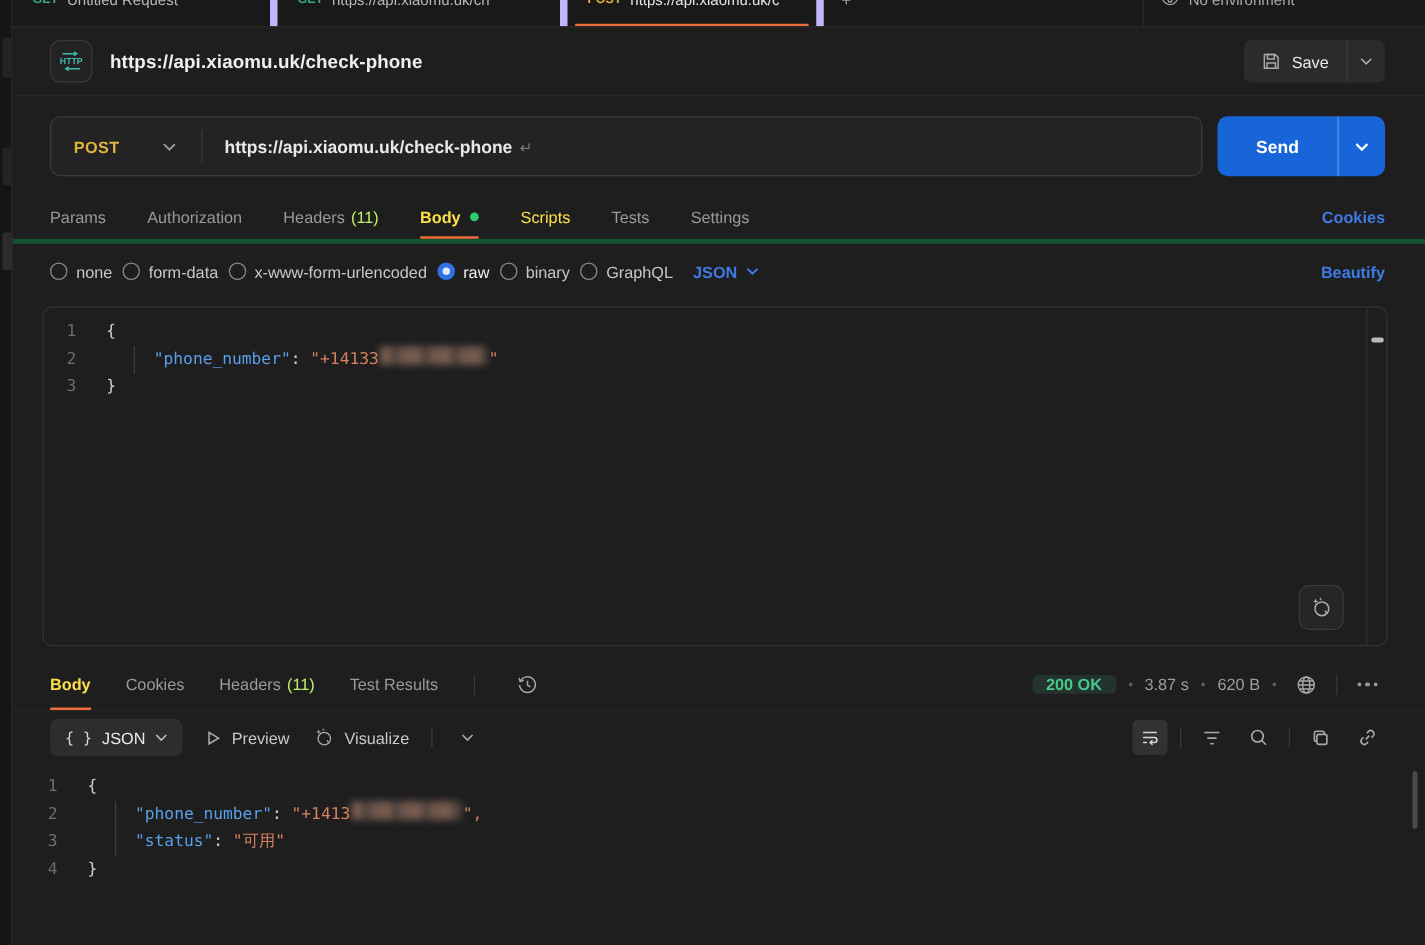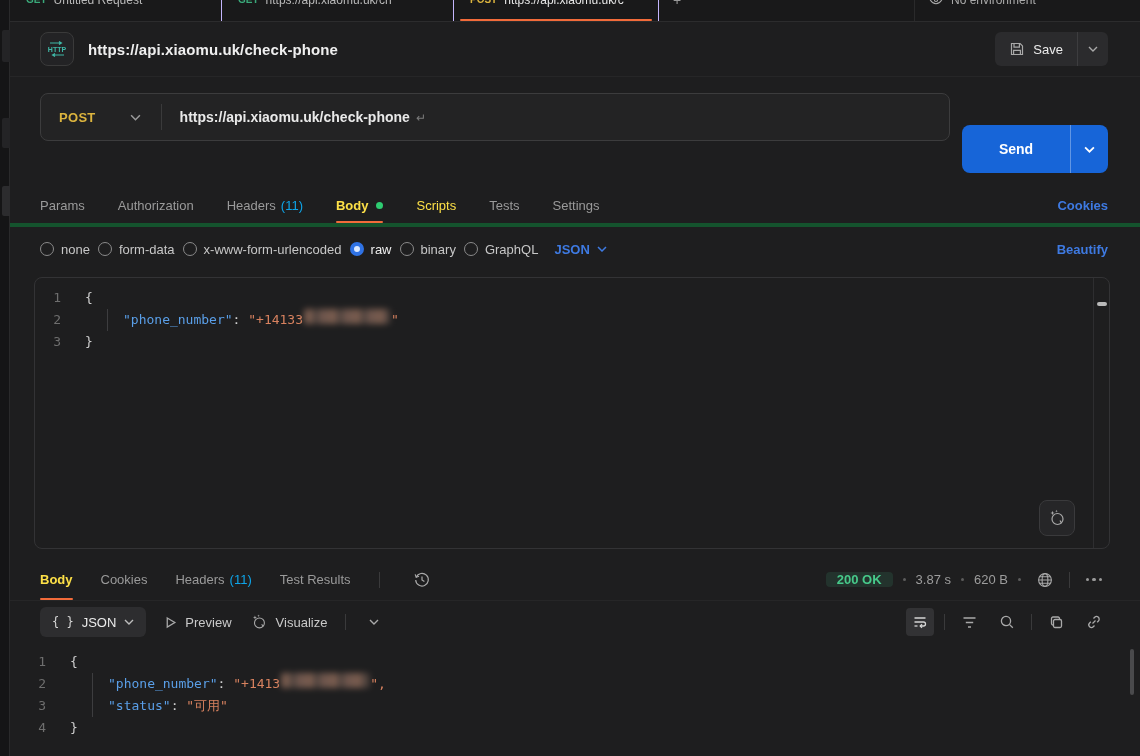--- a/index.html
+++ b/index.html
@@ -14,21 +14,21 @@
   #app { width:1140px; height:756px; display:flex; }
 
   
   .left-sliver { width:10px; background:#151516; border-right:1px solid #2a2a2b; position:relative; flex:none; }
   .sliver-block { position:absolute; left:2px; width:8px; border-radius:2px 0 0 2px; background:#242426; }
 
   .main { flex:1; display:flex; flex-direction:column; min-width:0; }
 
   
   .tabstrip { height:22px; background:#19191a; border-bottom:1px solid #2c2c2d; display:flex; overflow:hidden; position:relative; flex:none; }
-  .tab { position:relative; display:flex; align-items:flex-start; gap:6px; padding:0 16px; border-right:1px solid #c4b5fd; overflow:hidden; cursor:pointer; }
+  .tab { position:relative; display:flex; align-items:flex-start; gap:6px; padding:0 16px; border-right:6px solid #c4b5fd; overflow:hidden; cursor:pointer; }
   .tab .clip { position:relative; top:-11px; line-height:22px; white-space:nowrap; font-size:12px; color:#b9b9b9; display:flex; gap:7px; }
   .tab.active .clip { color:#e6e6e6; }
   .tab.active::after { content:""; position:absolute; left:6px; right:6px; bottom:0; height:2px; background:#f26b3a; border-radius:1px; }
   .m-get { color:#3aa97a; font-weight:700; font-size:10px; }
   .m-post { color:#dcb43e; font-weight:700; font-size:10px; }
   .newtab { display:flex; align-items:flex-start; padding:0 14px; color:#9a9a9a; }
   .newtab .clip { position:relative; top:-11px; line-height:22px; font-size:14px; }
   .env-area { margin-left:auto; border-left:1px solid #2a2a2b; width:226px; display:flex; align-items:flex-start; gap:8px; padding:0 14px; overflow:hidden; }
   .env-area .clip { position:relative; top:-11px; line-height:22px; font-size:12px; color:#ababab; display:flex; gap:8px; align-items:center; }
   .icon { display:inline-flex; align-items:center; justify-content:center; color:#a9a9a9; }
@@ -42,31 +42,31 @@
   .save-caret { display:flex; align-items:center; padding:0 10px; border-left:1px solid #3d3d3f; color:#cfcfcf; }
 
   
   .url-row { padding:16px 32px 0 30px; display:flex; gap:12px; flex:none; }
   .url-box { flex:1; height:48px; background:#232324; border:1px solid #3c3c3d; border-radius:8px; display:flex; align-items:center; overflow:hidden; }
   .method-sel { display:flex; align-items:center; gap:34px; padding:0 20px 0 18px; height:100%; cursor:pointer; }
   .method-label { color:#dcb43e; font-weight:700; font-size:13px; letter-spacing:.3px; }
   .url-div { width:1px; height:26px; background:#3a3a3b; }
   .url-text { padding-left:18px; font-size:14px; font-weight:600; color:#e9e9e9; white-space:nowrap; }
   .enter-hint { color:#7b7b7b; font-weight:400; font-size:12px; margin-left:6px; }
-  .send-btn { width:146px; height:48px; background:#1765d8; border-radius:8px; display:flex; align-items:stretch; overflow:hidden; flex:none; cursor:pointer;margin-top:32px; }
+  .send-btn { width:134px; height:48px; background:#1765d8; border-radius:8px; display:flex; align-items:stretch; overflow:hidden; flex:none; cursor:pointer; }
   .send-main { flex:1; display:flex; align-items:center; justify-content:center; color:#fff; font-weight:700; font-size:14px; }
   .send-caret { width:38px; display:flex; align-items:center; justify-content:center; border-left:1px solid rgba(255,255,255,.32); color:#fff; }
 
   
   .req-tabs { margin-top:14px; height:40px; padding:0 32px 0 30px; display:flex; align-items:center; gap:33px; border-bottom:4px solid #14532d; flex:none; }
   .rtab { position:relative; height:100%; display:flex; align-items:center; gap:5px; color:#9a9a9a; cursor:pointer; white-space:nowrap; }
   .rtab.bright { color:#fde047; }
   .rtab.active { color:#fde047;font-weight:bold; }
   .rtab.active::after { content:""; position:absolute; left:0; right:0; bottom:0; height:2px; background:#f26b3a; border-radius:1px; }
-  .count-green { color:#0ea5e9; }
+  .count-green { color:#bef264; }
   .green-dot { width:7px; height:7px; border-radius:50%; background:#2ecc71; margin-left:3px; }
   .link-blue { color:#3e7ae2; font-weight:600; cursor:pointer; }
   .req-tabs .link-blue { margin-left:auto; }
 
   
   .radio-row { height:44px; padding:0 32px 0 30px; display:flex; align-items:center; gap:8px; flex:none; }
   .radio-opt { display:flex; align-items:center; gap:7px; color:#c7c7c7; cursor:pointer; }
   .radio { width:14px; height:14px; border-radius:50%; border:1.5px solid #8a8a8a; background:transparent; flex:none; }
   .radio.sel { border:4px solid #2f72e4; background:#dce9ff; }
   .fmt-sel { display:flex; align-items:center; gap:7px; color:#3e7ae2; font-weight:600; cursor:pointer; margin-left:8px; }

